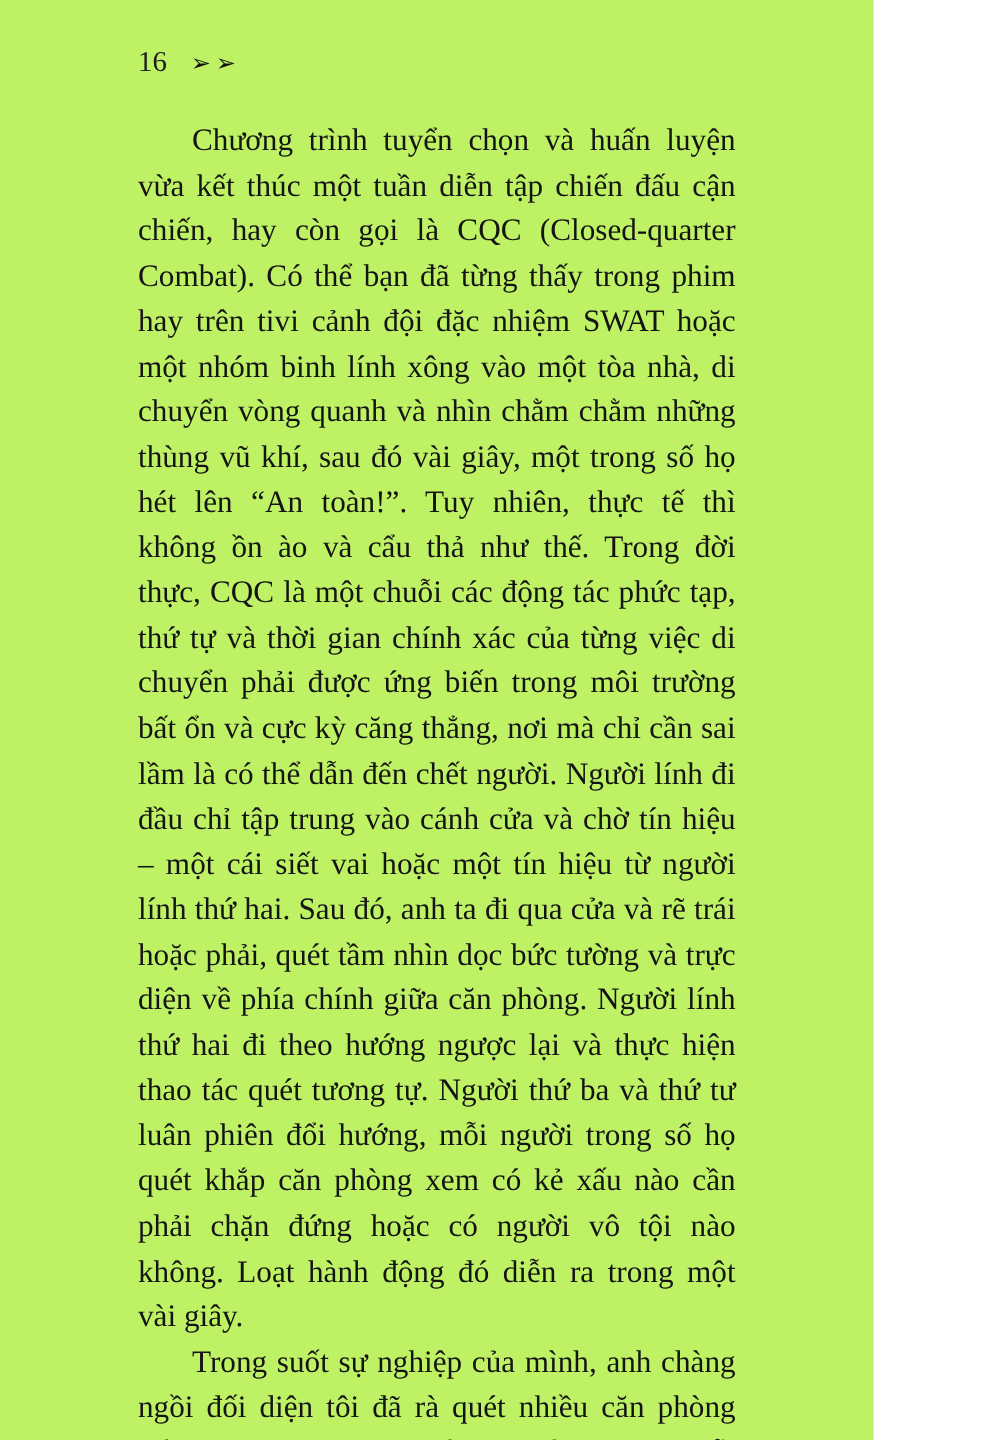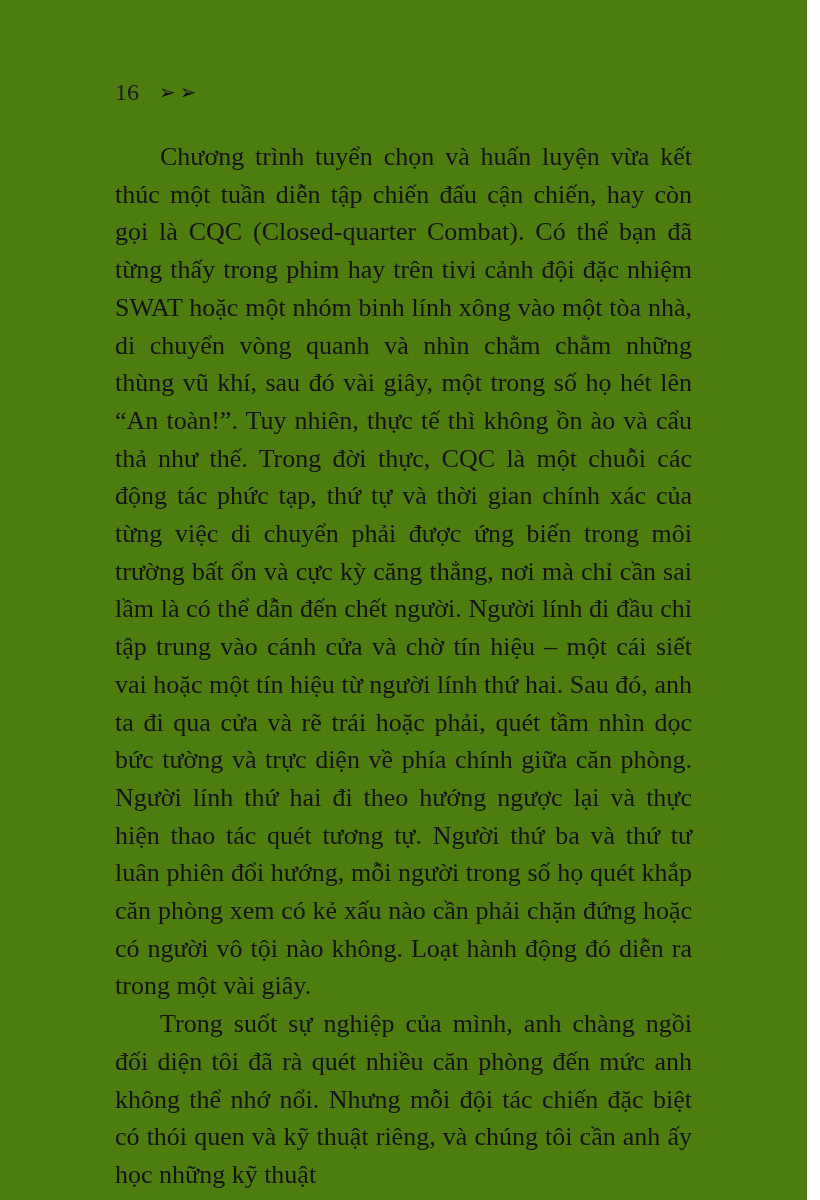--- a/index.html
+++ b/index.html
@@ -8,24 +8,24 @@
     background: #ffffff;
   }
   body {
     width: 820px;
     height: 1200px;
     overflow: hidden;
     color: #161616;
   }
   .page {
     box-sizing: border-box;
-    width: 807px;
+    width: 728px;
     height: 1200px;
-    padding: 80px 115px 0 115px;
-    background: #4d7c0f;
+    padding: 40px 115px 0 115px;
+    background: #bef264;
   }
   .running-head {
     display: flex;
     align-items: center;
     margin-bottom: 34px;
     white-space: nowrap;
   }
   .pagenum {
     font-family: "Liberation Serif", serif;
     font-size: 24px;

